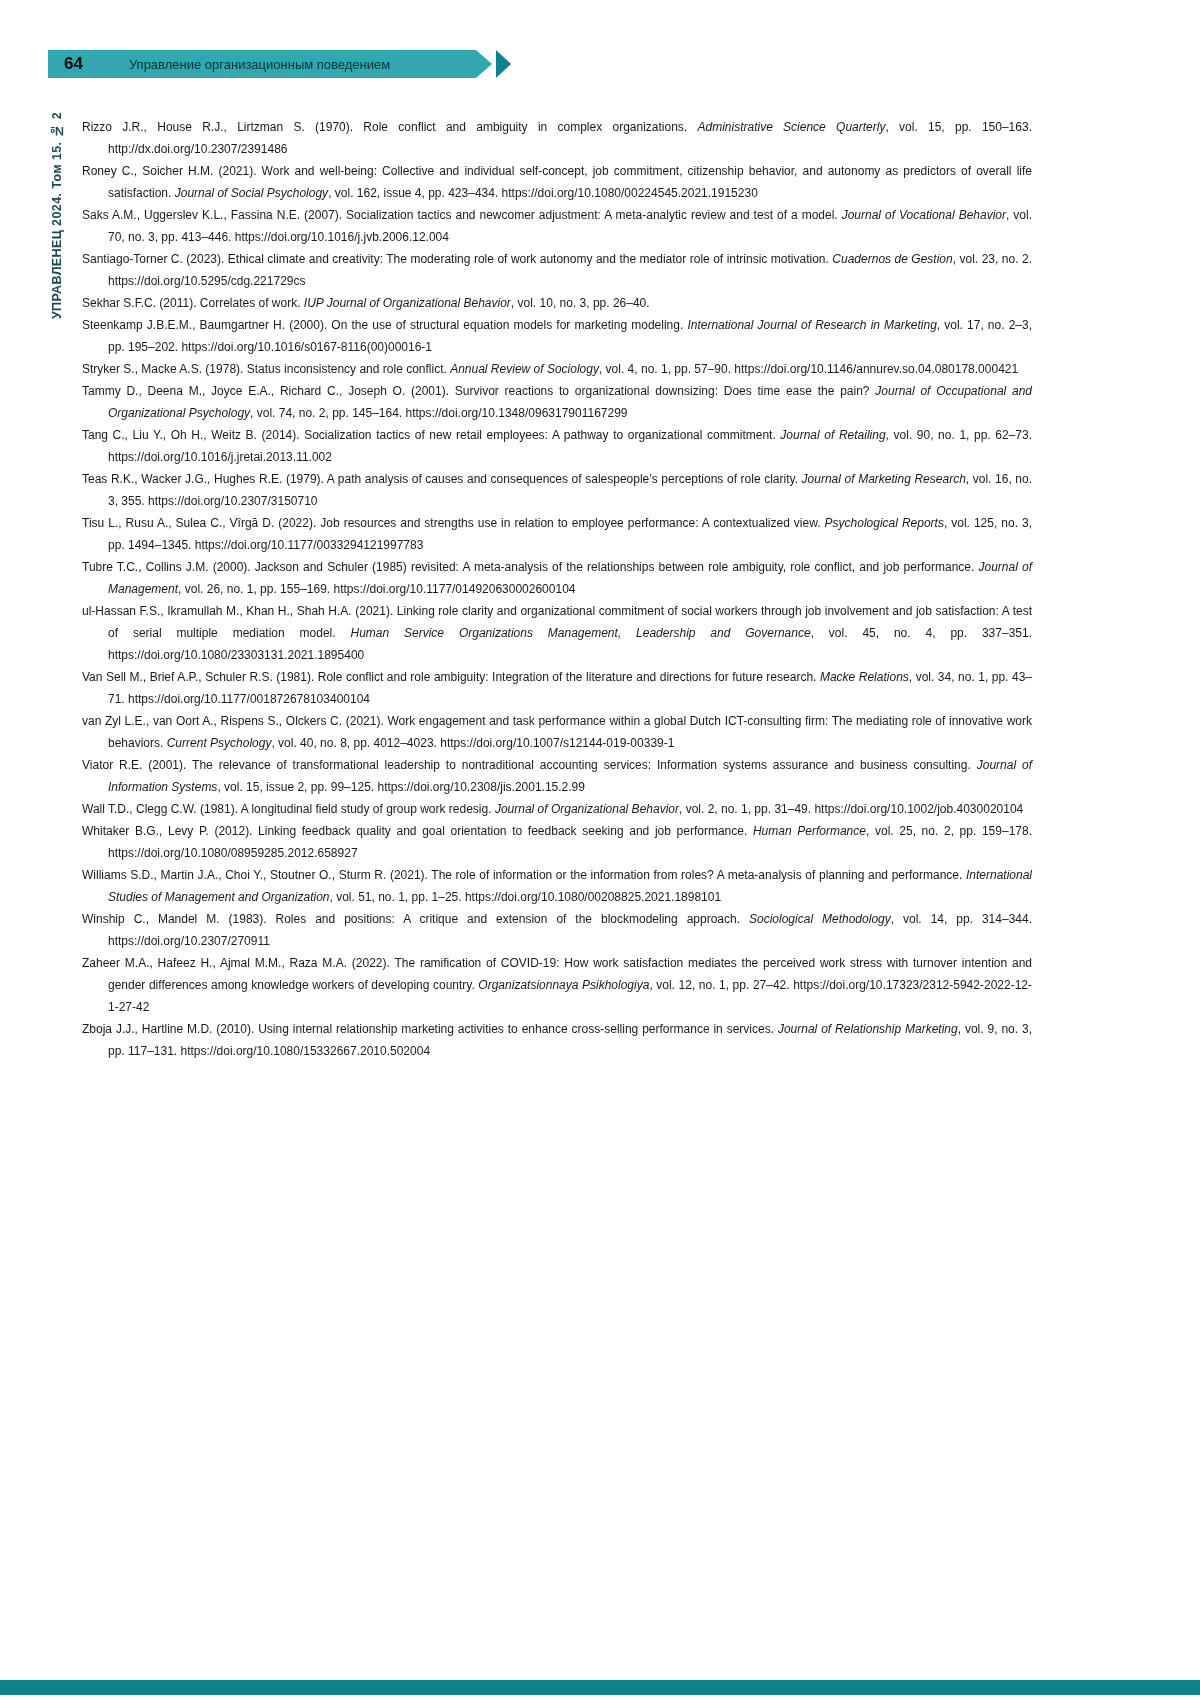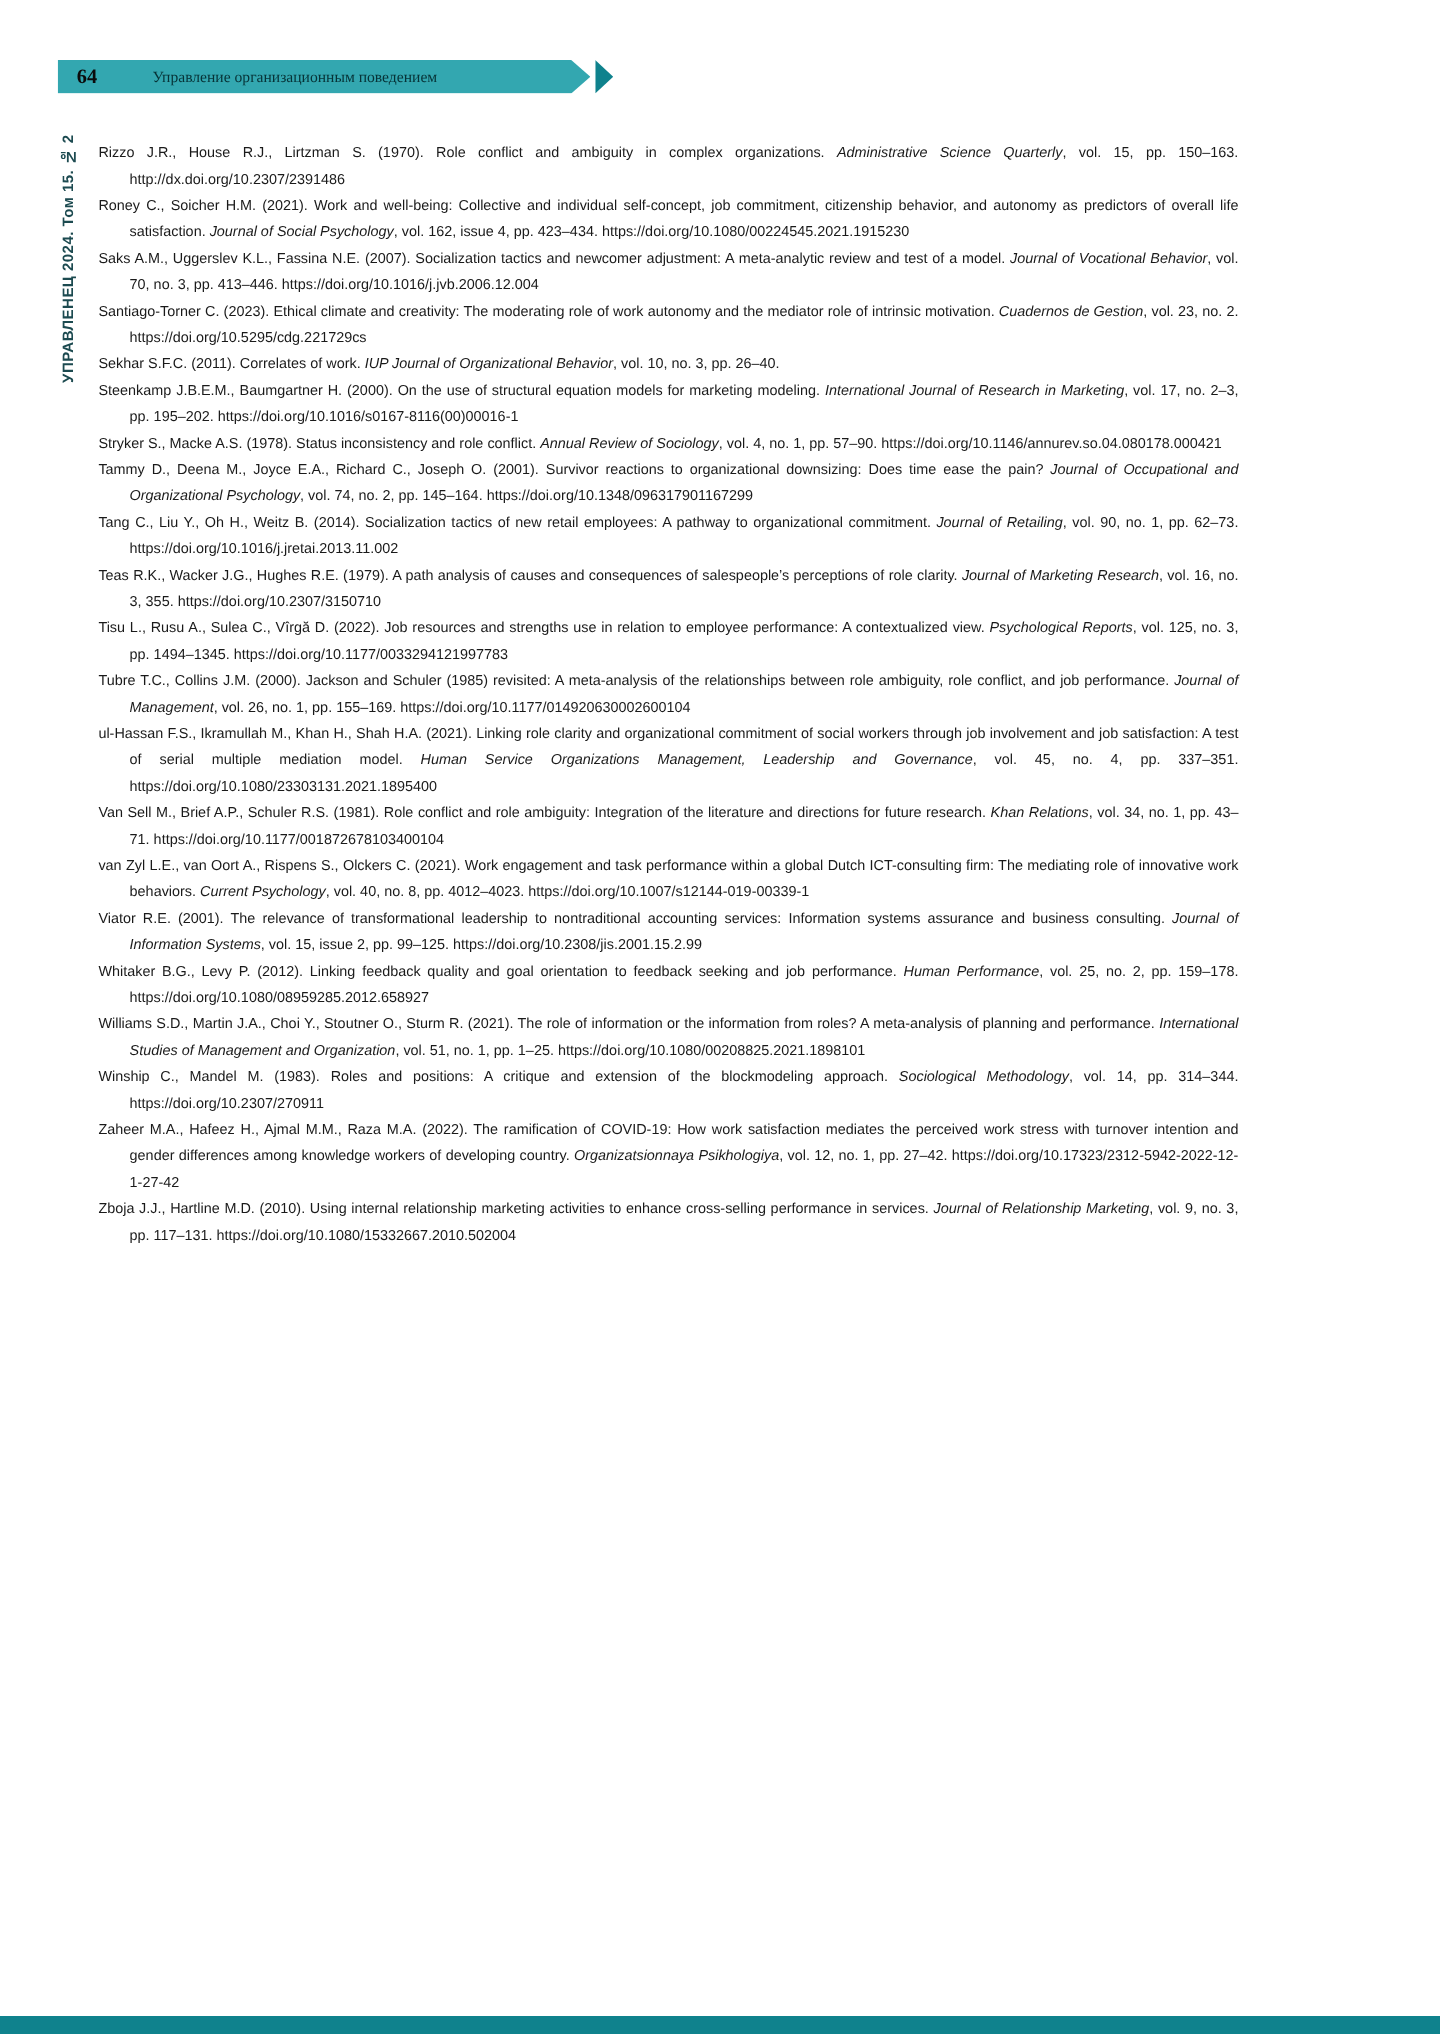--- a/index.html
+++ b/index.html
@@ -21,21 +21,20 @@
   .header-band {
     position: absolute;
     left: 48px;
     top: 50px;
     width: 444px;
     height: 28px;
     background: var(--header-band, #33a7b0);
     display: flex;
     align-items: center;
     clip-path: polygon(0 0, calc(100% - 16px) 0, 100% 50%, calc(100% - 16px) 100%, 0 100%);
-    font-family: Liberation Serif, serif;
   }
   .page-num {
     font-weight: bold;
     font-size: 17px;
     color: var(--page-number-color, #0b0b0b);
     margin-left: 16px;
   }
   .running-title {
     margin-left: 46px;
     font-size: 13px;
@@ -111,23 +110,24 @@
       <p class="ref"><span>Santiago-Torner C. (2023). Ethical climate and creativity: The moderating role of work autonomy and the mediator role of intrinsic motivation. </span><span class="it">Cuadernos de Gestion</span><span>, vol. 23, no. 2. https://doi.org/10.5295/cdg.221729cs</span></p>
       <p class="ref"><span>Sekhar S.F.C. (2011). Correlates of work. </span><span class="it">IUP Journal of Organizational Behavior</span><span>, vol. 10, no. 3, pp. 26–40.</span></p>
       <p class="ref"><span>Steenkamp J.B.E.M., Baumgartner H. (2000). On the use of structural equation models for marketing modeling. </span><span class="it">International Journal of Research in Marketing</span><span>, vol. 17, no. 2–3, pp. 195–202. https://doi.org/10.1016/s0167-8116(00)00016-1</span></p>
       <p class="ref"><span>Stryker S., Macke A.S. (1978). Status inconsistency and role conflict. </span><span class="it">Annual Review of Sociology</span><span>, vol. 4, no. 1, pp. 57–90. https://doi.org/10.1146/annurev.so.04.080178.000421</span></p>
       <p class="ref"><span>Tammy D., Deena M., Joyce E.A., Richard C., Joseph O. (2001). Survivor reactions to organizational downsizing: Does time ease the pain? </span><span class="it">Journal of Occupational and Organizational Psychology</span><span>, vol. 74, no. 2, pp. 145–164. https://doi.org/10.1348/096317901167299</span></p>
       <p class="ref"><span>Tang C., Liu Y., Oh H., Weitz B. (2014). Socialization tactics of new retail employees: A pathway to organizational commitment. </span><span class="it">Journal of Retailing</span><span>, vol. 90, no. 1, pp. 62–73. https://doi.org/10.1016/j.jretai.2013.11.002</span></p>
       <p class="ref"><span>Teas R.K., Wacker J.G., Hughes R.E. (1979). A path analysis of causes and consequences of salespeople’s perceptions of role clarity. </span><span class="it">Journal of Marketing Research</span><span>, vol. 16, no. 3, 355. https://doi.org/10.2307/3150710</span></p>
       <p class="ref"><span>Tisu L., Rusu A., Sulea C., Vîrgă D. (2022). Job resources and strengths use in relation to employee performance: A contextualized view. </span><span class="it">Psychological Reports</span><span>, vol. 125, no. 3, pp. 1494–1345. https://doi.org/10.1177/0033294121997783</span></p>
       <p class="ref"><span>Tubre T.C., Collins J.M. (2000). Jackson and Schuler (1985) revisited: A meta-analysis of the relationships between role ambiguity, role conflict, and job performance. </span><span class="it">Journal of Management</span><span>, vol. 26, no. 1, pp. 155–169. https://doi.org/10.1177/014920630002600104</span></p>
       <p class="ref"><span>ul-Hassan F.S., Ikramullah M., Khan H., Shah H.A. (2021). Linking role clarity and organizational commitment of social workers through job involvement and job satisfaction: A test of serial multiple mediation model. </span><span class="it">Human Service Organizations Management, Leadership and Governance</span><span>, vol. 45, no. 4, pp. 337–351. https://doi.org/10.1080/23303131.2021.1895400</span></p>
-      <p class="ref"><span>Van Sell M., Brief A.P., Schuler R.S. (1981). Role conflict and role ambiguity: Integration of the literature and directions for future research. </span><span class="it">Khan Relations</span><span>, vol. 34, no. 1, pp. 43–71. https://doi.org/10.1177/001872678103400104</span></p>
+      <p class="ref"><span>Van Sell M., Brief A.P., Schuler R.S. (1981). Role conflict and role ambiguity: Integration of the literature and directions for future research. </span><span class="it">Macke Relations</span><span>, vol. 34, no. 1, pp. 43–71. https://doi.org/10.1177/001872678103400104</span></p>
       <p class="ref"><span>van Zyl L.E., van Oort A., Rispens S., Olckers C. (2021). Work engagement and task performance within a global Dutch ICT-consulting firm: The mediating role of innovative work behaviors. </span><span class="it">Current Psychology</span><span>, vol. 40, no. 8, pp. 4012–4023. https://doi.org/10.1007/s12144-019-00339-1</span></p>
       <p class="ref"><span>Viator R.E. (2001). The relevance of transformational leadership to nontraditional accounting services: Information systems assurance and business consulting. </span><span class="it">Journal of Information Systems</span><span>, vol. 15, issue 2, pp. 99–125. https://doi.org/10.2308/jis.2001.15.2.99</span></p>
+      <p class="ref"><span>Wall T.D., Clegg C.W. (1981). A longitudinal field study of group work redesig. </span><span class="it">Journal of Organizational Behavior</span><span>, vol. 2, no. 1, pp. 31–49. https://doi.org/10.1002/job.4030020104</span></p>
       <p class="ref"><span>Whitaker B.G., Levy P. (2012). Linking feedback quality and goal orientation to feedback seeking and job performance. </span><span class="it">Human Performance</span><span>, vol. 25, no. 2, pp. 159–178. https://doi.org/10.1080/08959285.2012.658927</span></p>
       <p class="ref"><span>Williams S.D., Martin J.A., Choi Y., Stoutner O., Sturm R. (2021). The role of information or the information from roles? A meta-analysis of planning and performance. </span><span class="it">International Studies of Management and Organization</span><span>, vol. 51, no. 1, pp. 1–25. https://doi.org/10.1080/00208825.2021.1898101</span></p>
       <p class="ref"><span>Winship C., Mandel M. (1983). Roles and positions: A critique and extension of the blockmodeling approach. </span><span class="it">Sociological Methodology</span><span>, vol. 14, pp. 314–344. https://doi.org/10.2307/270911</span></p>
       <p class="ref"><span>Zaheer M.A., Hafeez H., Ajmal M.M., Raza M.A. (2022). The ramification of COVID-19: How work satisfaction mediates the perceived work stress with turnover intention and gender differences among knowledge workers of developing country. </span><span class="it">Organizatsionnaya Psikhologiya</span><span>, vol. 12, no. 1, pp. 27–42. https://doi.org/10.17323/2312-5942-2022-12-1-27-42</span></p>
       <p class="ref"><span>Zboja J.J., Hartline M.D. (2010). Using internal relationship marketing activities to enhance cross-selling performance in services. </span><span class="it">Journal of Relationship Marketing</span><span>, vol. 9, no. 3, pp. 117–131. https://doi.org/10.1080/15332667.2010.502004</span></p>
     </main>
 
   <footer class="footer-band"></footer>
 
 </div>

